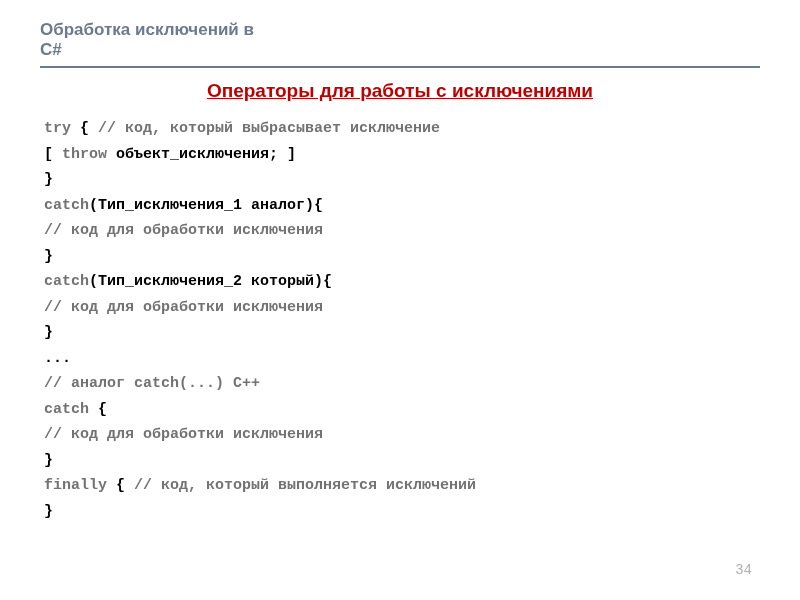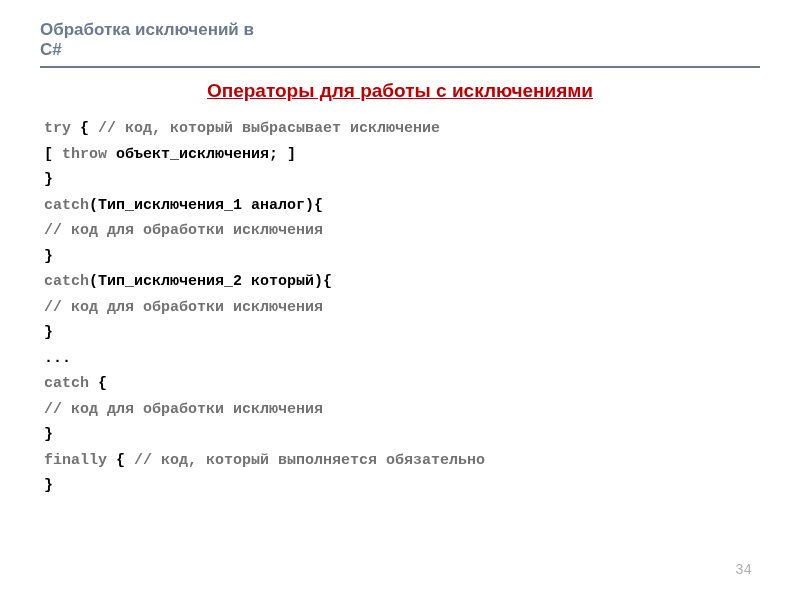--- a/index.html
+++ b/index.html
@@ -69,21 +69,22 @@
     <div><span class="kw">try</span><span> { </span><span class="comment">// код, который выбрасывает исключение</span></div>
     <div><span>    [ </span><span class="kw">throw</span><span> объект_исключения; ]</span></div>
     <div>}</div>
     <div><span class="kw">catch</span><span>(Тип_исключения_1 аналог){</span></div>
     <div><span>    </span><span class="comment">// код для обработки исключения</span></div>
     <div>}</div>
     <div><span class="kw">catch</span><span>(Тип_исключения_2 который){</span></div>
     <div><span>    </span><span class="comment">// код для обработки исключения</span></div>
     <div>}</div>
     <div>...</div>
+    <div><span class="comment">// аналог catch(...) C++</span></div>
     <div><span class="kw">catch</span><span> {</span></div>
     <div><span>    </span><span class="comment">// код для обработки исключения</span></div>
     <div>}</div>
-    <div><span class="kw">finally</span><span> { </span><span class="comment">// код, который выполняется обязательно</span></div>
+    <div><span class="kw">finally</span><span> { </span><span class="comment">// код, который выполняется исключений</span></div>
     <div>}</div>
   </div>
 
   <div class="page-number">34</div>
 </div>
 
 </body></html>

